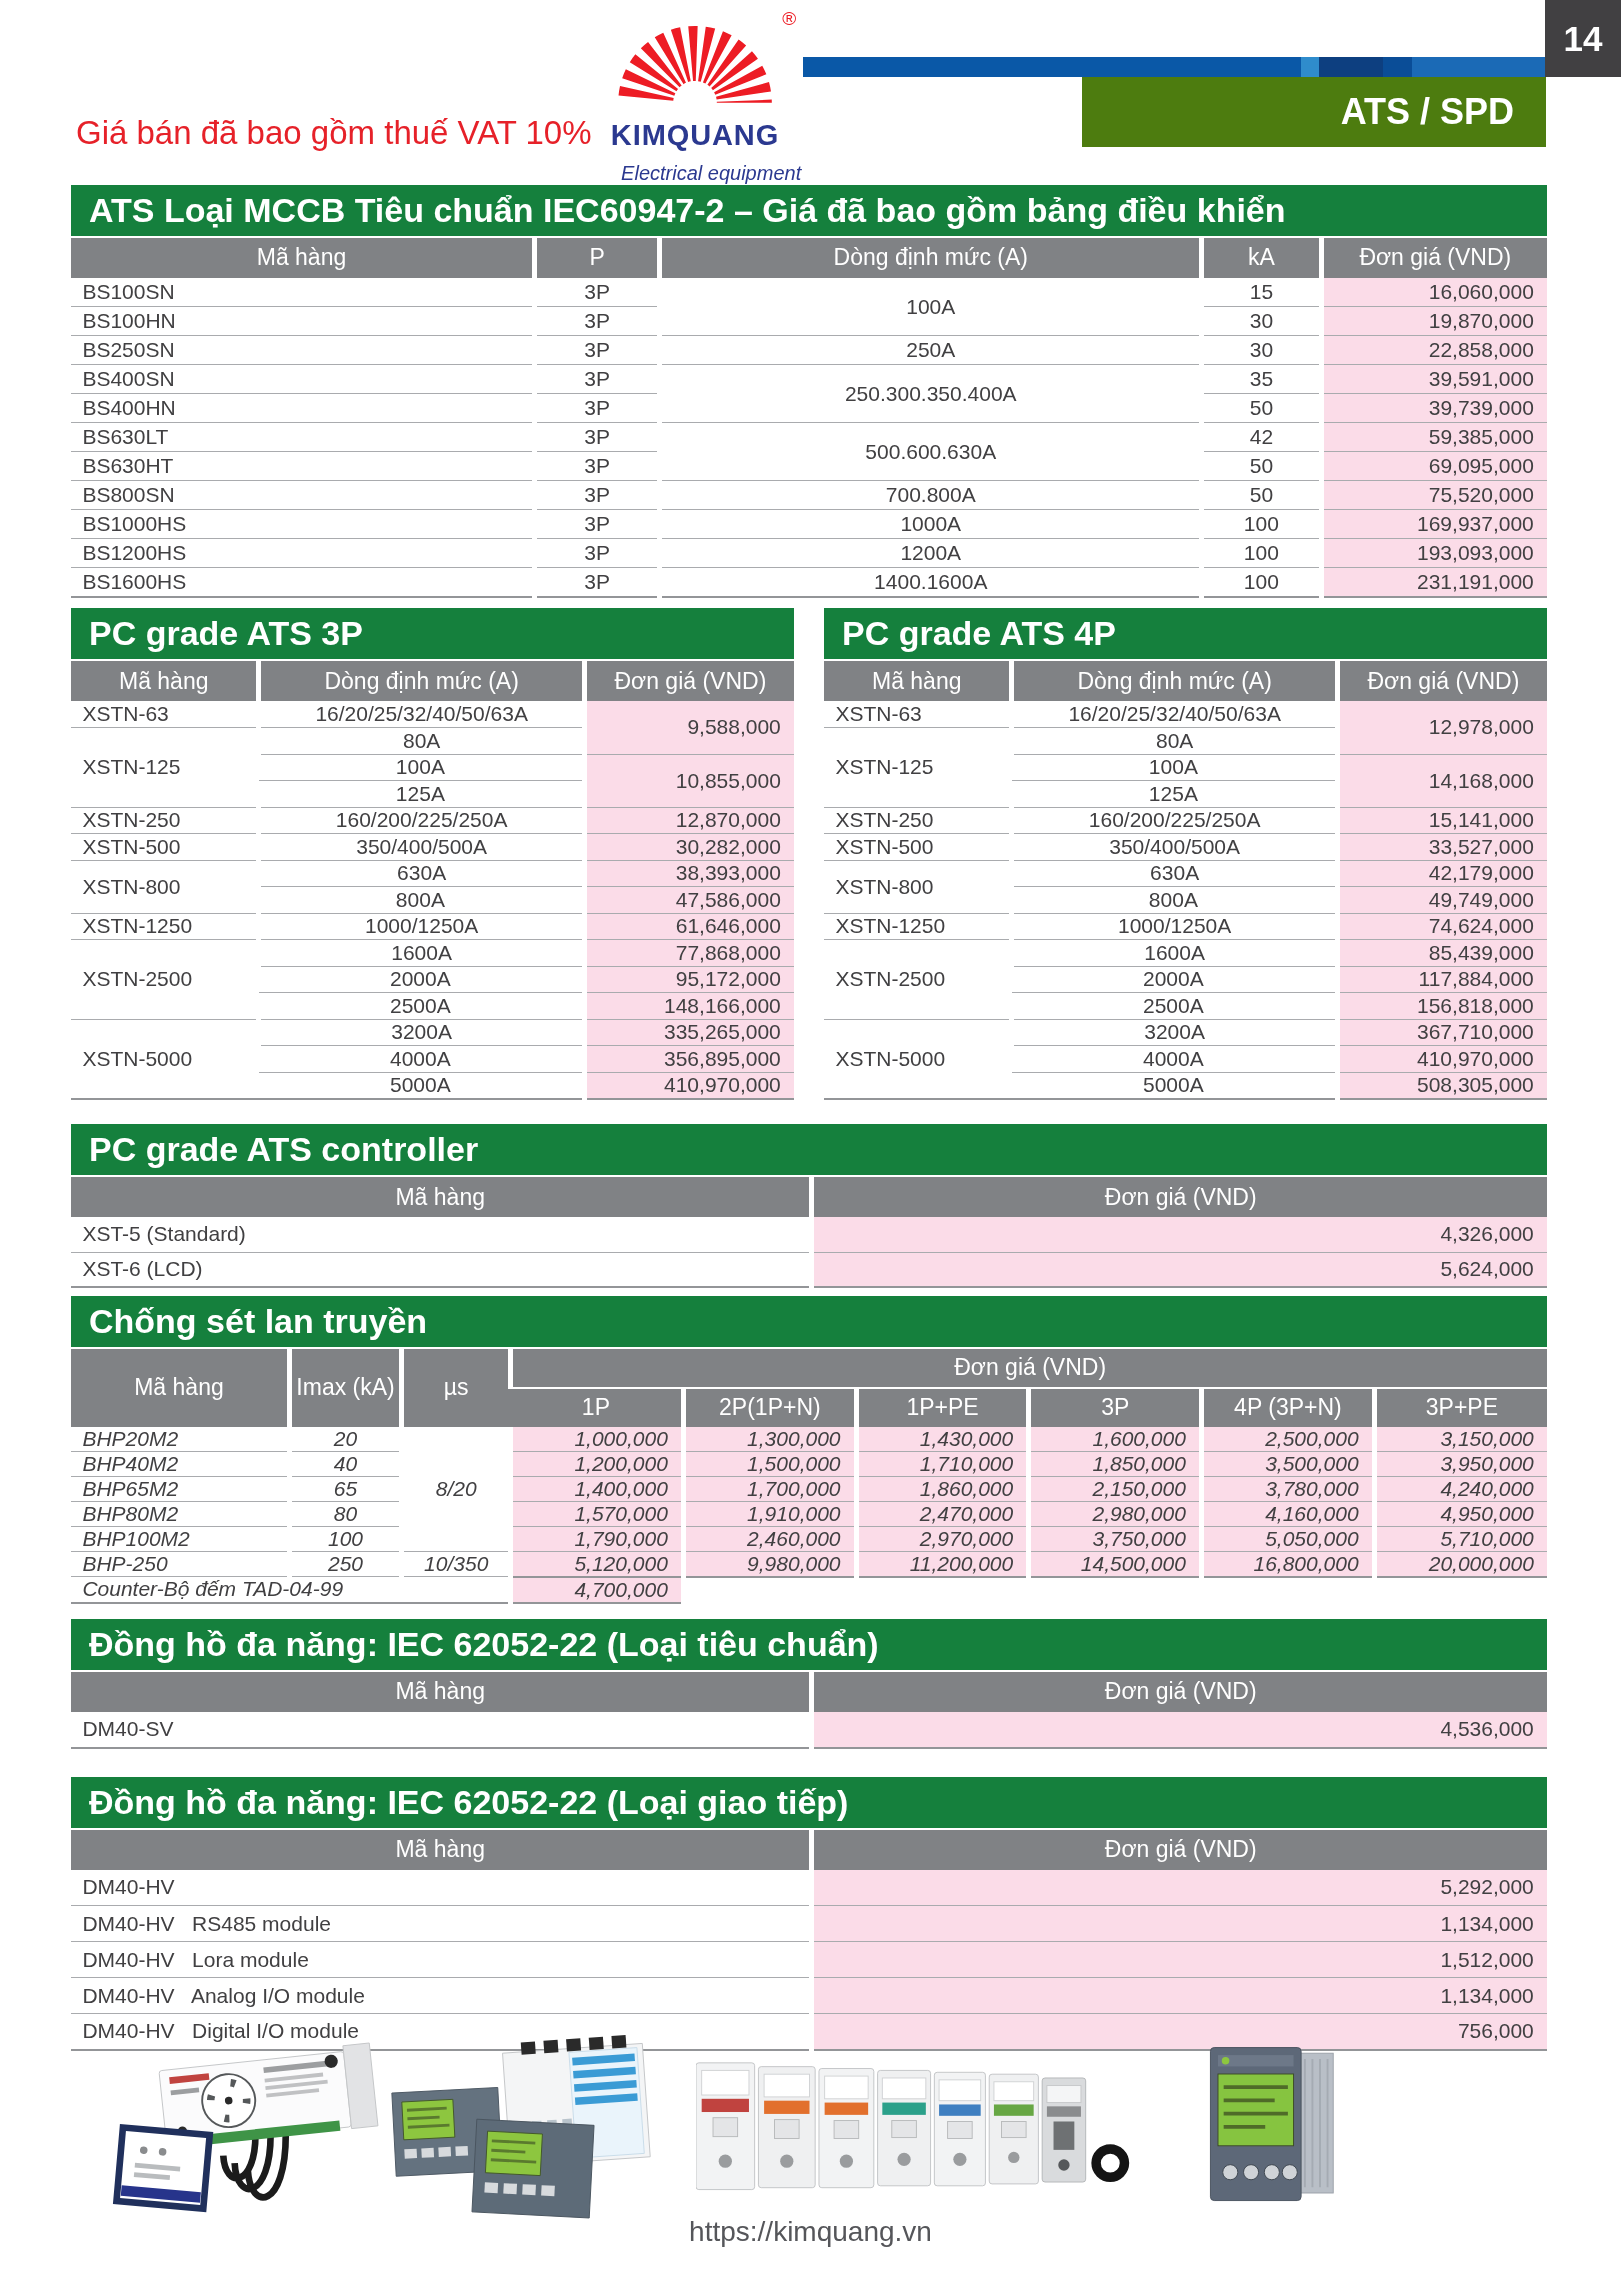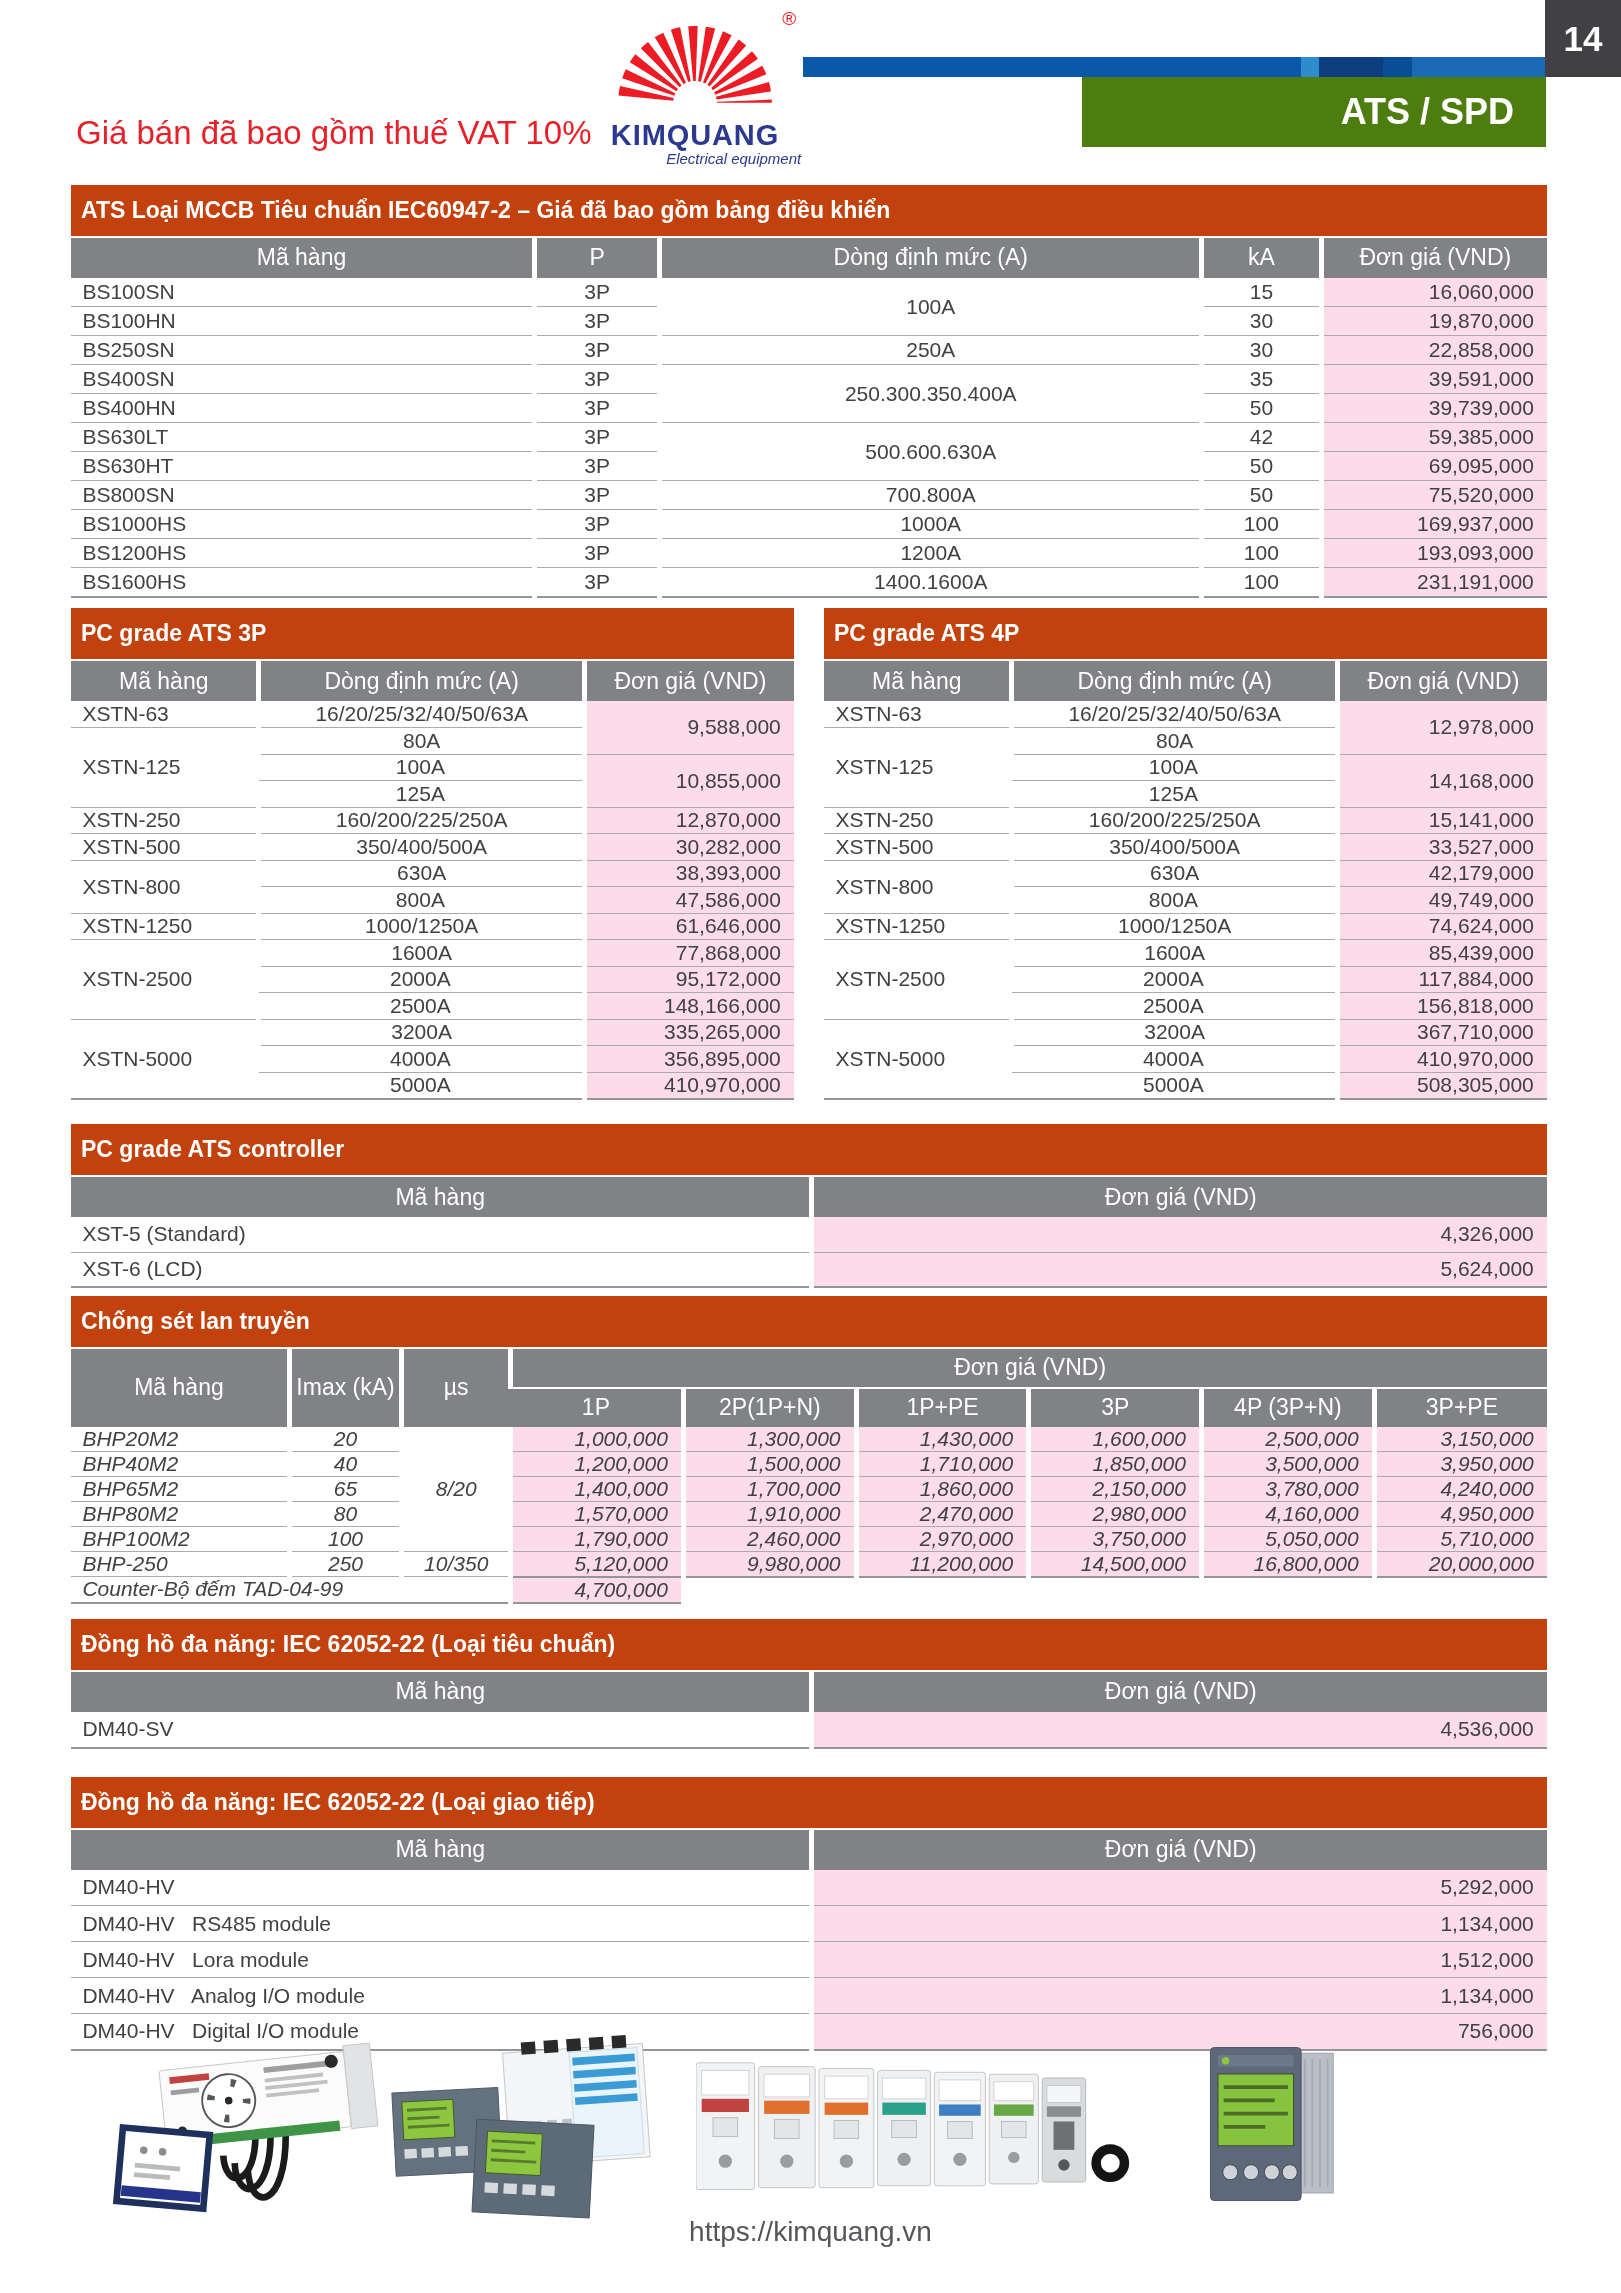--- a/index.html
+++ b/index.html
@@ -4,31 +4,31 @@
 <title>ATS / SPD Price List</title>
 <style>
   html,body{margin:0;padding:0;}
   body{width:1621px;height:2293px;position:relative;overflow:hidden;background:#fff;
        font-family:"Liberation Sans", sans-serif;color:#414042;}
   
   .hdr{position:absolute;top:0;left:0;width:1621px;height:185px;}
   .vat-title{position:absolute;left:76px;top:114px;font-size:33px;font-weight:normal;color:#e62129;white-space:nowrap;}
   .logo{position:absolute;left:585px;top:3.8px;width:220px;height:163px;text-align:center;}
   .logo-name{font-size:29px;font-weight:bold;color:#2b3990;letter-spacing:0.9px;line-height:1;text-align:center;}
-  .logo-sub{font-size:15px;font-style:italic;color:#2b3990;text-align:right;padding-right:3.8px;margin-top:0;}
+  .logo-sub{font-size:20px;font-style:italic;color:#2b3990;text-align:right;padding-right:3.8px;margin-top:12px;}
   .blue-bar{position:absolute;left:803px;top:57px;width:743px;height:20px;
     background:linear-gradient(90deg,#0a58a7 0%,#0a58a7 67%,#2f8ccc 67%,#2f8ccc 69.5%,#0d3f80 69.5%,#0d3f80 78%,#0a4d97 78%,#0a4d97 82%,#1b6ab6 82%,#1b6ab6 100%);}
   .page-num{position:absolute;left:1545px;top:0;width:76px;height:77px;background:#414042;color:#fff;
     font-size:35px;font-weight:bold;display:flex;align-items:center;justify-content:center;}
   .cat-banner{position:absolute;left:1082px;top:77px;width:464px;height:70px;background:#4d7c0f;color:#fff;
     font-size:36px;font-weight:bold;display:flex;align-items:center;justify-content:flex-end;padding-right:32px;box-sizing:border-box;}
   
   main{padding:185px 74px 0 71px;}
-  .banner{height:51px;background:#c2410c;color:#fff;font-size:23px;font-weight:bold;
-    display:flex;align-items:center;padding-left:10px;box-sizing:border-box;margin-bottom:1.9px;}
+  .banner{height:51px;background:#15803d;color:#fff;font-size:34px;font-weight:bold;
+    display:flex;align-items:center;padding-left:18px;box-sizing:border-box;margin-bottom:1.9px;}
   table.t{border-collapse:collapse;width:100%;table-layout:fixed;}
   .t th{background:#808285;color:#fff;font-size:23px;font-weight:normal;height:40px;text-align:center;}
   .t td{font-size:21px;height:29px;border-bottom:0.9px solid #a9abae;text-align:center;box-sizing:border-box;}
   .t th,.t td{border-left:5.7px solid #fff;padding:0;}
   .t th:first-child,.t td:first-child{border-left:none;}
   .t td.ma{text-align:left;padding-left:11.4px;white-space:pre;}
   .t td.price{background:#fbdce8;text-align:right;padding-right:13.2px;}
   .t td.blank{background:#fff;border-bottom:none !important;}
   .t tr:last-child td:not(.blank),.t td.end{border-bottom:2.8px solid #939598;}
   

